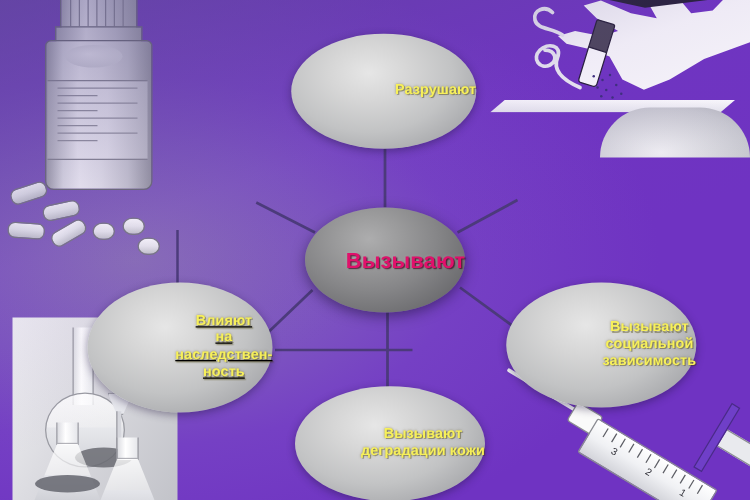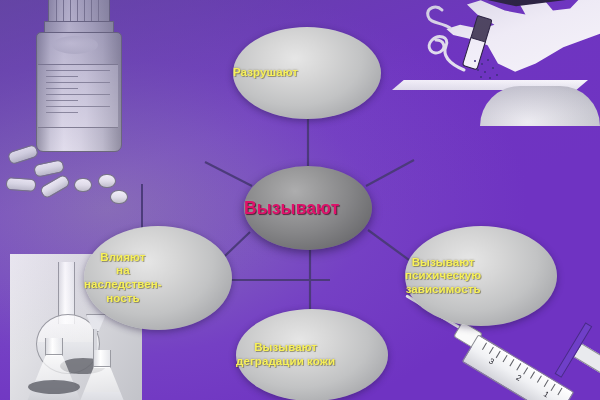--- a/index.html
+++ b/index.html
@@ -104,42 +104,42 @@
   .syr .barrel u{position:absolute;top:2px;width:1px;height:8px;background:#5c5d64;}
   .syr .barrel em{position:absolute;top:11px;font-style:normal;font-size:8px;color:#2b2b33;font-family:"Liberation Sans",sans-serif;}
   .syr .flange{position:absolute;left:176px;top:48px;width:6px;height:58px;background:#6f3fc8;
      border:1.5px solid #4a2a88;transform:rotate(31deg);transform-origin:0 50%;}
   .syr .plunger{position:absolute;left:180px;top:70px;width:34px;height:14px;background:#e9eaee;
      border:1.5px solid #8b8c93;transform:rotate(31deg);transform-origin:0 50%;}
 
   
   #edges{position:absolute;left:0;top:0;width:600px;height:400px;}
 
-  .node{position:absolute;display:flex;align-items:center;justify-content:flex-start;
+  .node{position:absolute;display:flex;align-items:center;justify-content:flex-end;
     border-radius:50%;text-align:center;box-sizing:border-box;}
   .node .txt{font-weight:bold;line-height:1.18;letter-spacing:.1px;}
 
   .branch{
     background:radial-gradient(ellipse at 42% 34%, #e6e6e6 0%, #d6d6d6 26%, #c2c3c4 55%, #a8a9ac 80%, #9a9b9f 100%);
     box-shadow:0 2px 7px rgba(32,20,60,.42);
   }
   .branch .txt{color:#f7f05a;font-size:11.5px;
     text-shadow:0 0 2px rgba(80,70,0,.55), 1px 1px 0 rgba(60,55,0,.35);}
 
   #node-center{
     background:radial-gradient(ellipse at 40% 30%, #adadae 0%, #9c9c9d 22%, #868688 50%, #6d6d70 78%, #5d5d61 100%);
     box-shadow:0 3px 10px rgba(25,14,50,.5);
   }
   #node-center .txt{color:#e0116b;font-size:17.5px;font-weight:bold;
     text-shadow:1px 1px 1px rgba(55,0,25,.75), 0 0 3px rgba(255,255,255,.18);}
 
   #node-nervous{left:233px;top:27px;width:148px;height:92px;}
   #node-social {left:70px; top:86px; width:148px;height:98px;}
   #node-organs {left:405px;top:84px; width:150px;height:98px;}
-  #node-heredity{left:84px; top:226px;width:148px;height:104px;}
+  #node-heredity{left:70px; top:226px;width:148px;height:104px;text-decoration:underline;}
   #node-psych  {left:405px;top:226px;width:152px;height:100px;}
   #node-skin   {left:236px;top:309px;width:152px;height:92px;}
   #node-center {left:244px;top:166px;width:128px;height:84px;}
 </style>
 </head>
 <body>
 
 <div id="stage">
 
   <div class="art" id="pill-bottle">
@@ -279,21 +279,21 @@
       <span>Влияют</span><br>
       <span>на</span><br>
       <span>наследствен-</span><br>
       <span>ность</span>
     </div>
   </div>
 
   <div class="node branch" id="node-psych">
     <div class="txt">
       <span>Вызывают</span><br>
-      <span>психическую</span><br>
+      <span>социальной</span><br>
       <span>зависимость</span>
     </div>
   </div>
 
   <div class="node branch" id="node-skin">
     <div class="txt">
       <span>Вызывают</span><br>
       <span>деградации кожи</span>
     </div>
   </div>

